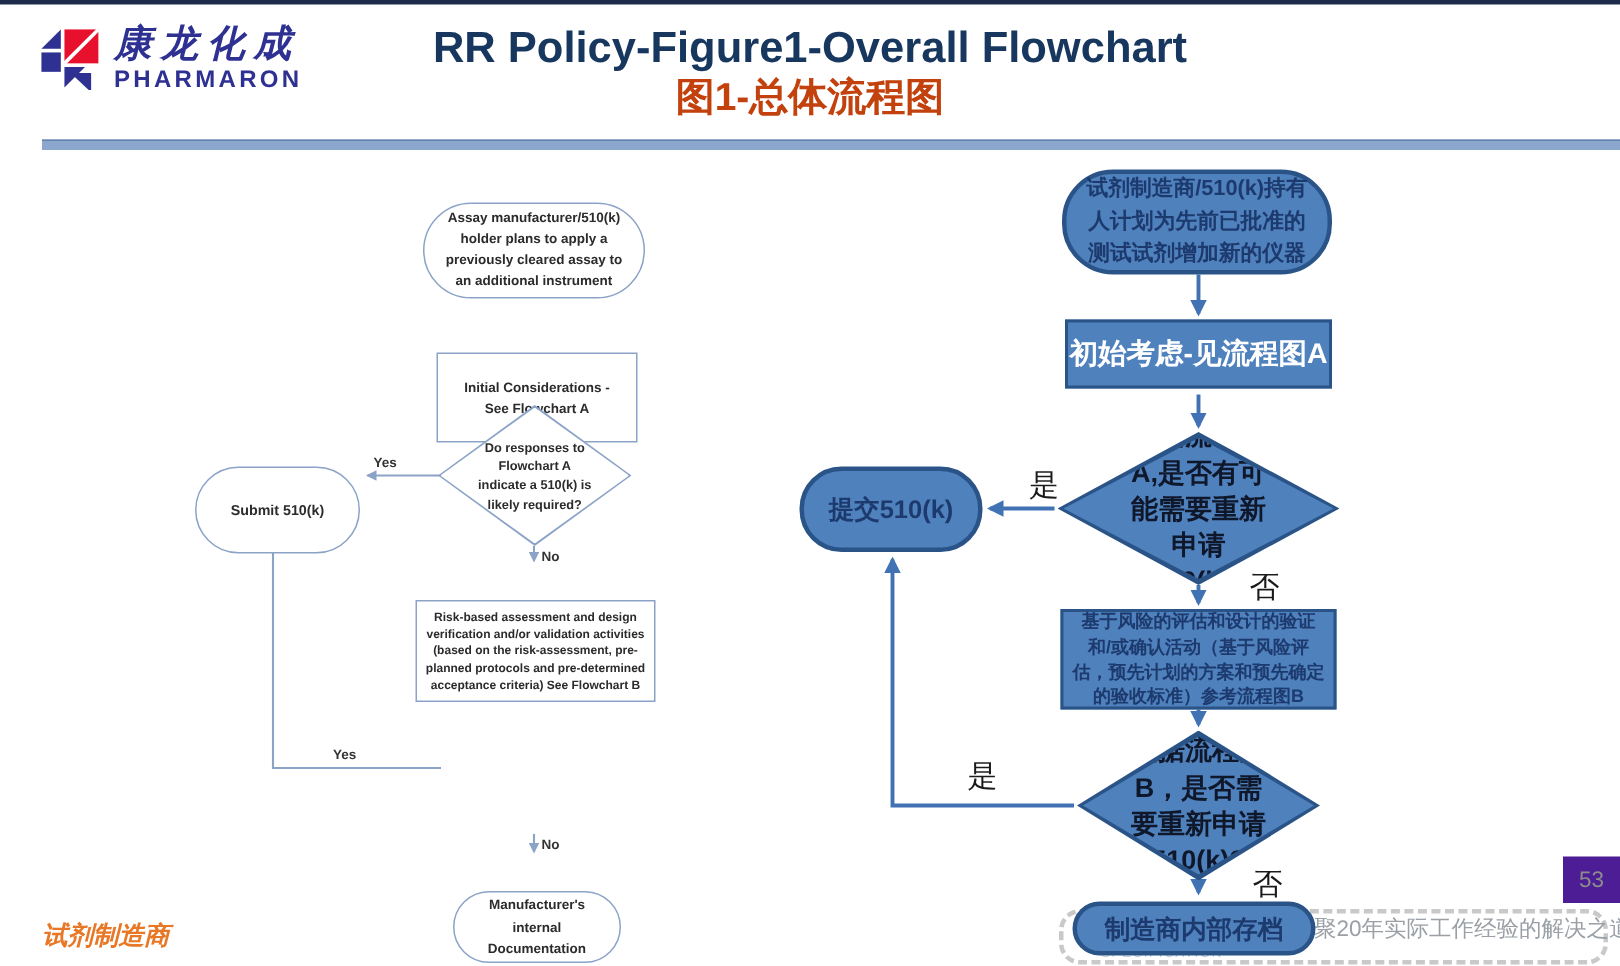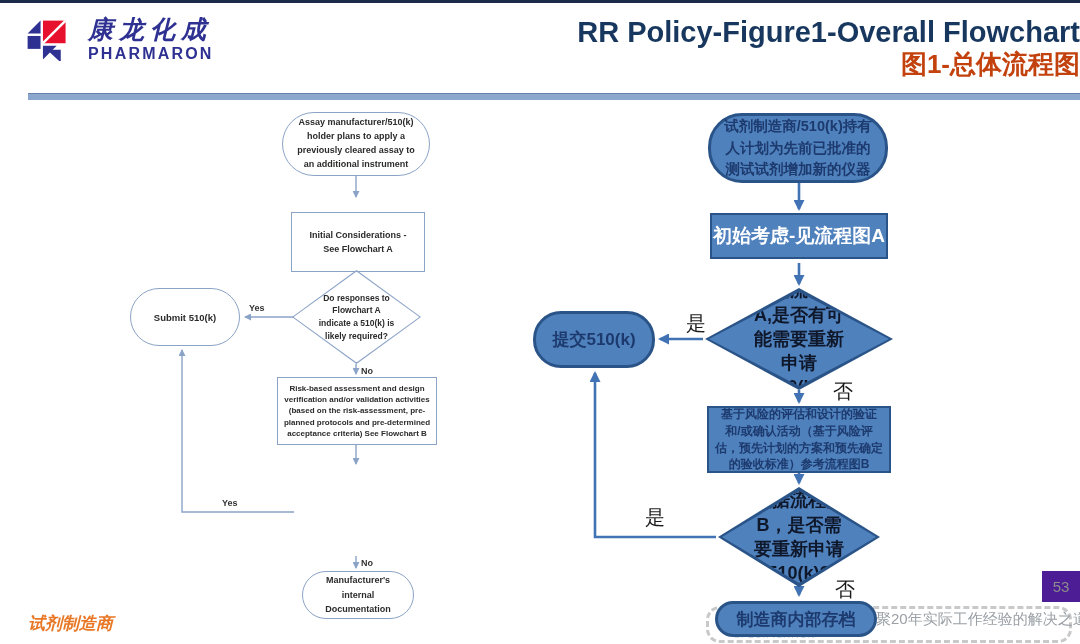--- a/index.html
+++ b/index.html
@@ -2,33 +2,33 @@
 <html><head>
 <meta charset="utf-8">
 <style>
   * { margin:0; padding:0; box-sizing:border-box; }
   body { background:#888; font-family:"Liberation Sans", sans-serif; }
   .slide { position:relative; width:1080px; height:644px; background:#ffffff; overflow:hidden; }
 
   .top-strip { position:absolute; left:0; top:0; width:100%; height:3px; background:#1c2b4a; }
 
   
-  .logo { position:absolute; left:26px; top:16px; display:flex; align-items:flex-end; gap:20px; }
+  .logo { position:absolute; left:26px; top:16px; display:flex; align-items:center; gap:8px; }
   .logo-cn { font-size:25px; font-weight:700; font-style:italic; color:#2e3192; letter-spacing:6px; line-height:1.1; font-family:"Liberation Serif", serif; }
   .logo-en { font-size:16px; font-weight:700; color:#2e3192; letter-spacing:2.2px; line-height:1.0; margin-top:2px; }
-  .title-block { position:absolute; left:0; top:16px; width:1080px; text-align:right; }
+  .title-block { position:absolute; left:0; top:16px; width:1080px; text-align:center; }
   .title-l1 { font-size:29px; font-weight:600; color:#17375e; line-height:1.15; }
   .title-l2 { font-size:26px; font-weight:700; color:#c2410c; line-height:1.2; }
   .divider { position:absolute; left:28px; top:93px; width:1052px; height:7px; background:#8ca7cd; border-top:1px solid #6781ad; }
 
   
   .node { position:absolute; display:flex; align-items:center; justify-content:center; text-align:center; z-index:3; }
 
   
-  .en-shape { border:1.4px solid #8ba3c7; background:#fff; color:#2b2b2b; font-weight:600; }
+  .en-shape { border:1.4px solid #8ba3c7; background:#fff; color:#2b2b2b; font-weight:600;margin-top:23px; }
   .en-lbl { position:absolute; font-size:9px; font-weight:700; color:#333; z-index:2; }
 
   
   .zh-shape { background:#4f81bd; border:3px solid #2a5488; color:#1d3a6e; font-weight:600; }
   .zh-lbl { position:absolute; font-size:20px; color:#1a1a1a; z-index:2; }
 
   
   .diamond { position:absolute; z-index:3; }
   .d-bg { position:absolute; inset:0; clip-path:polygon(50% 0,100% 50%,50% 100%,0 50%); }
   .d-fill { position:absolute; clip-path:polygon(50% 0,100% 50%,50% 100%,0 50%); display:flex; align-items:center; justify-content:center; text-align:center; }

